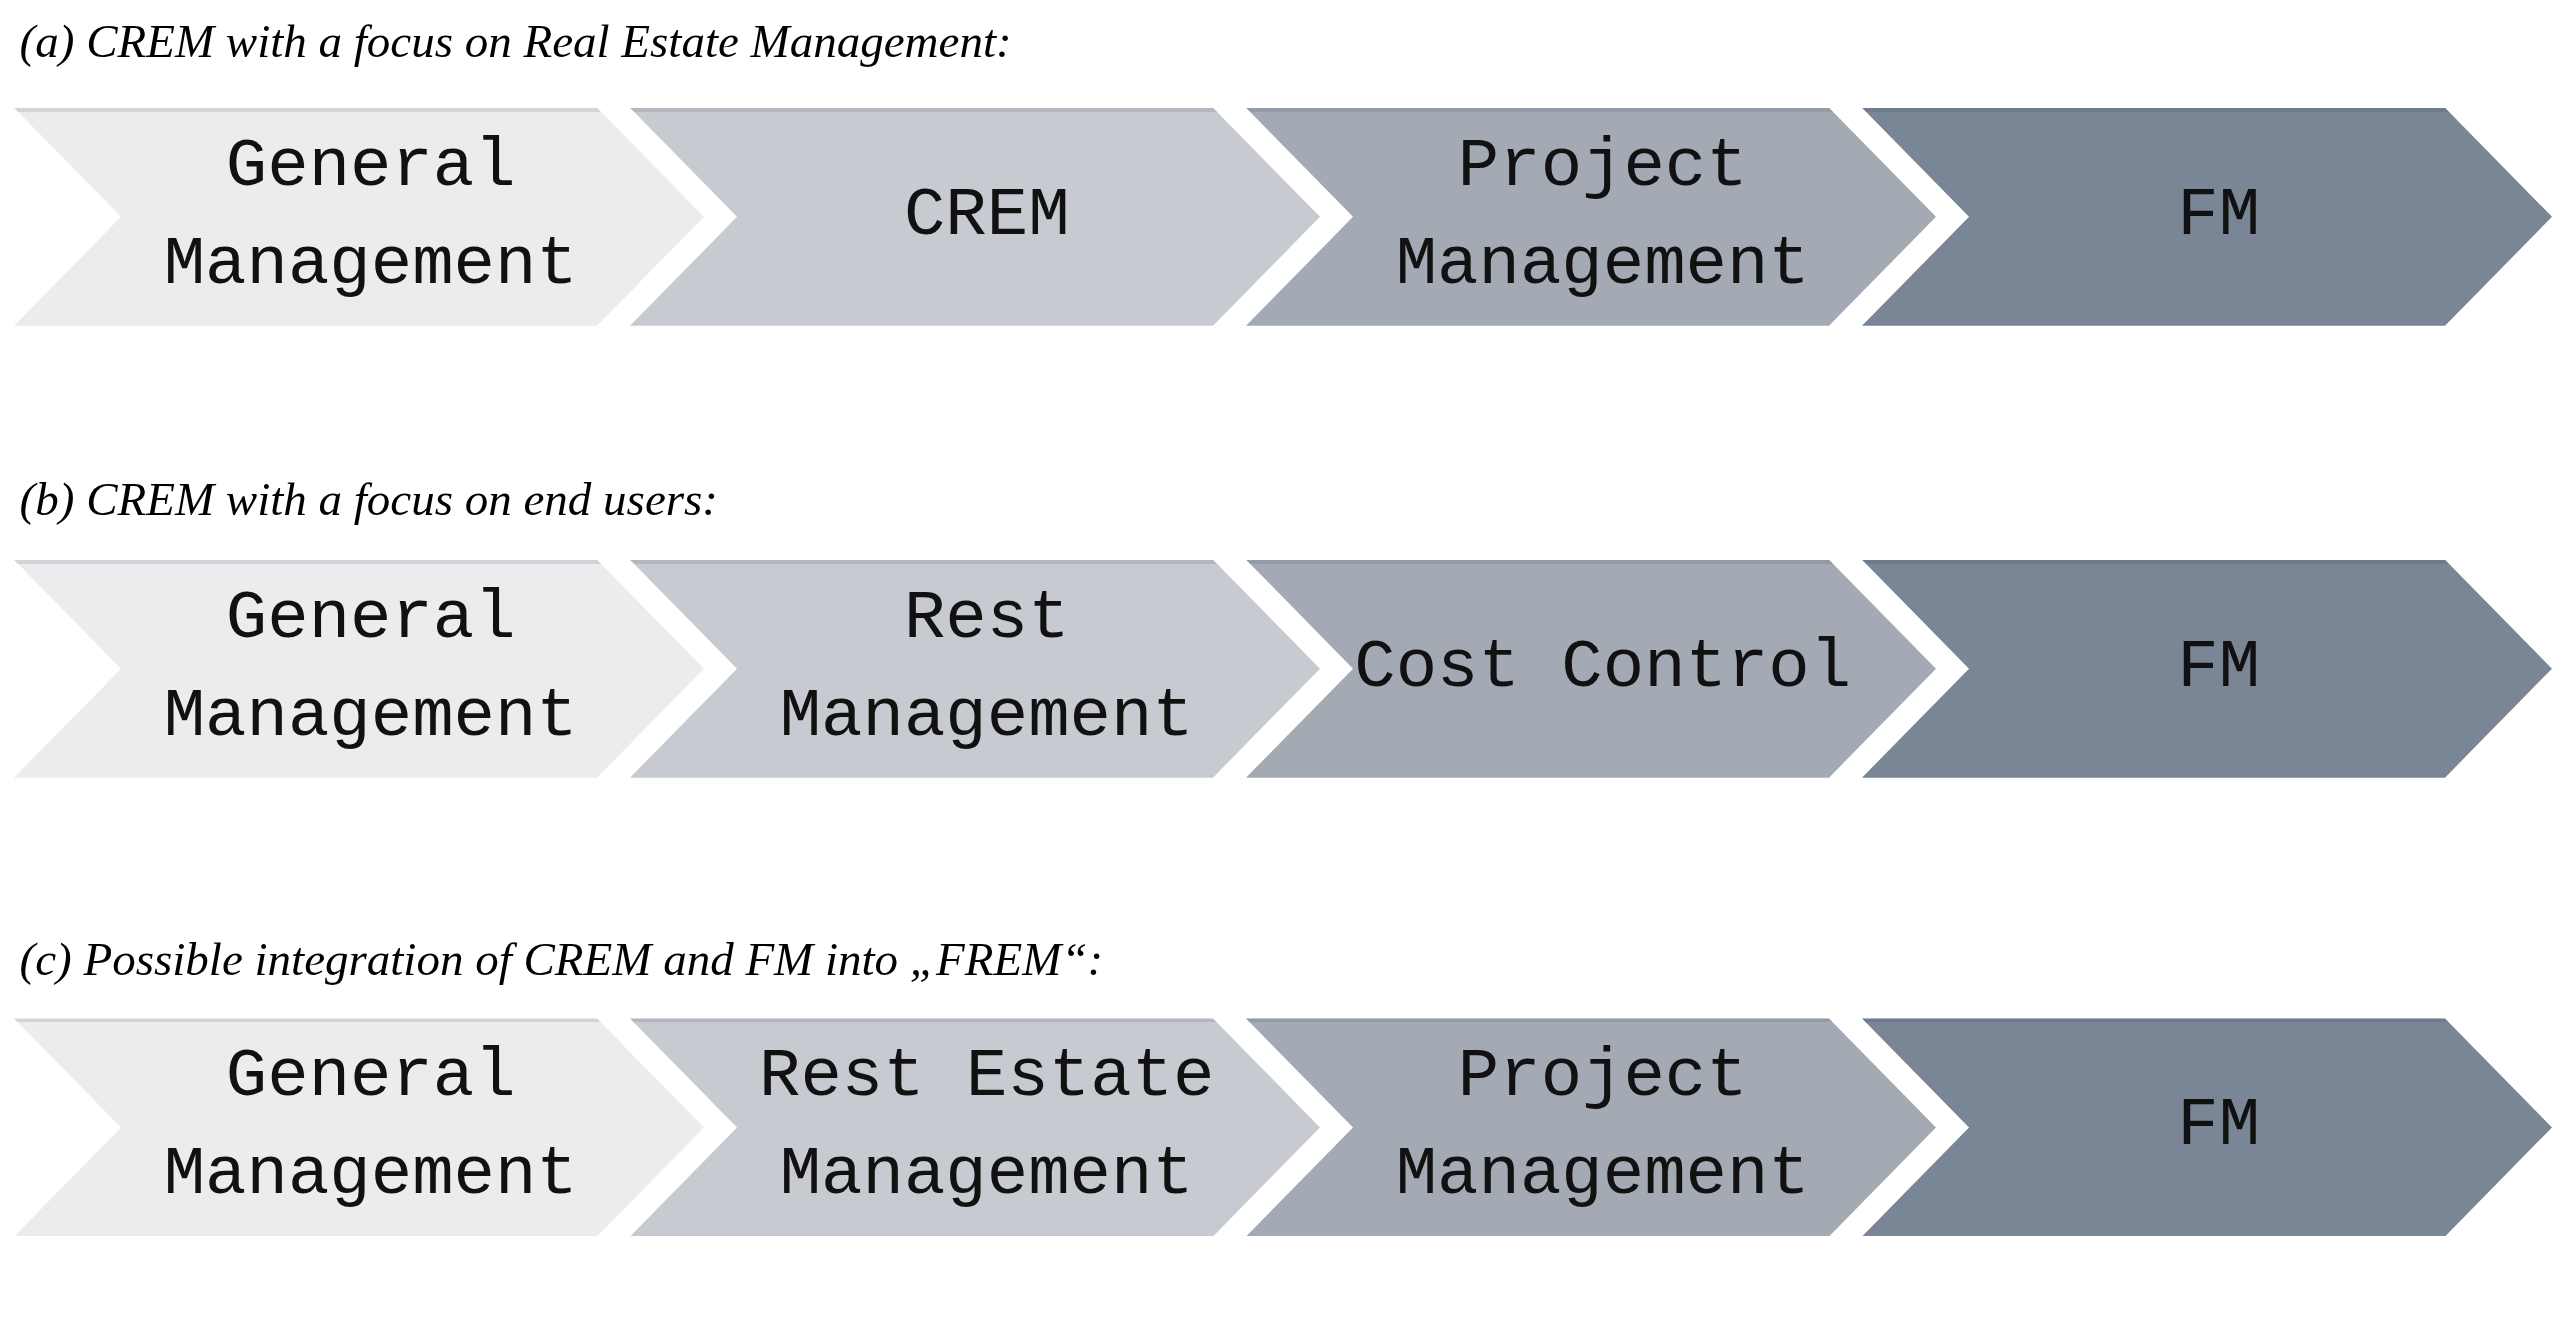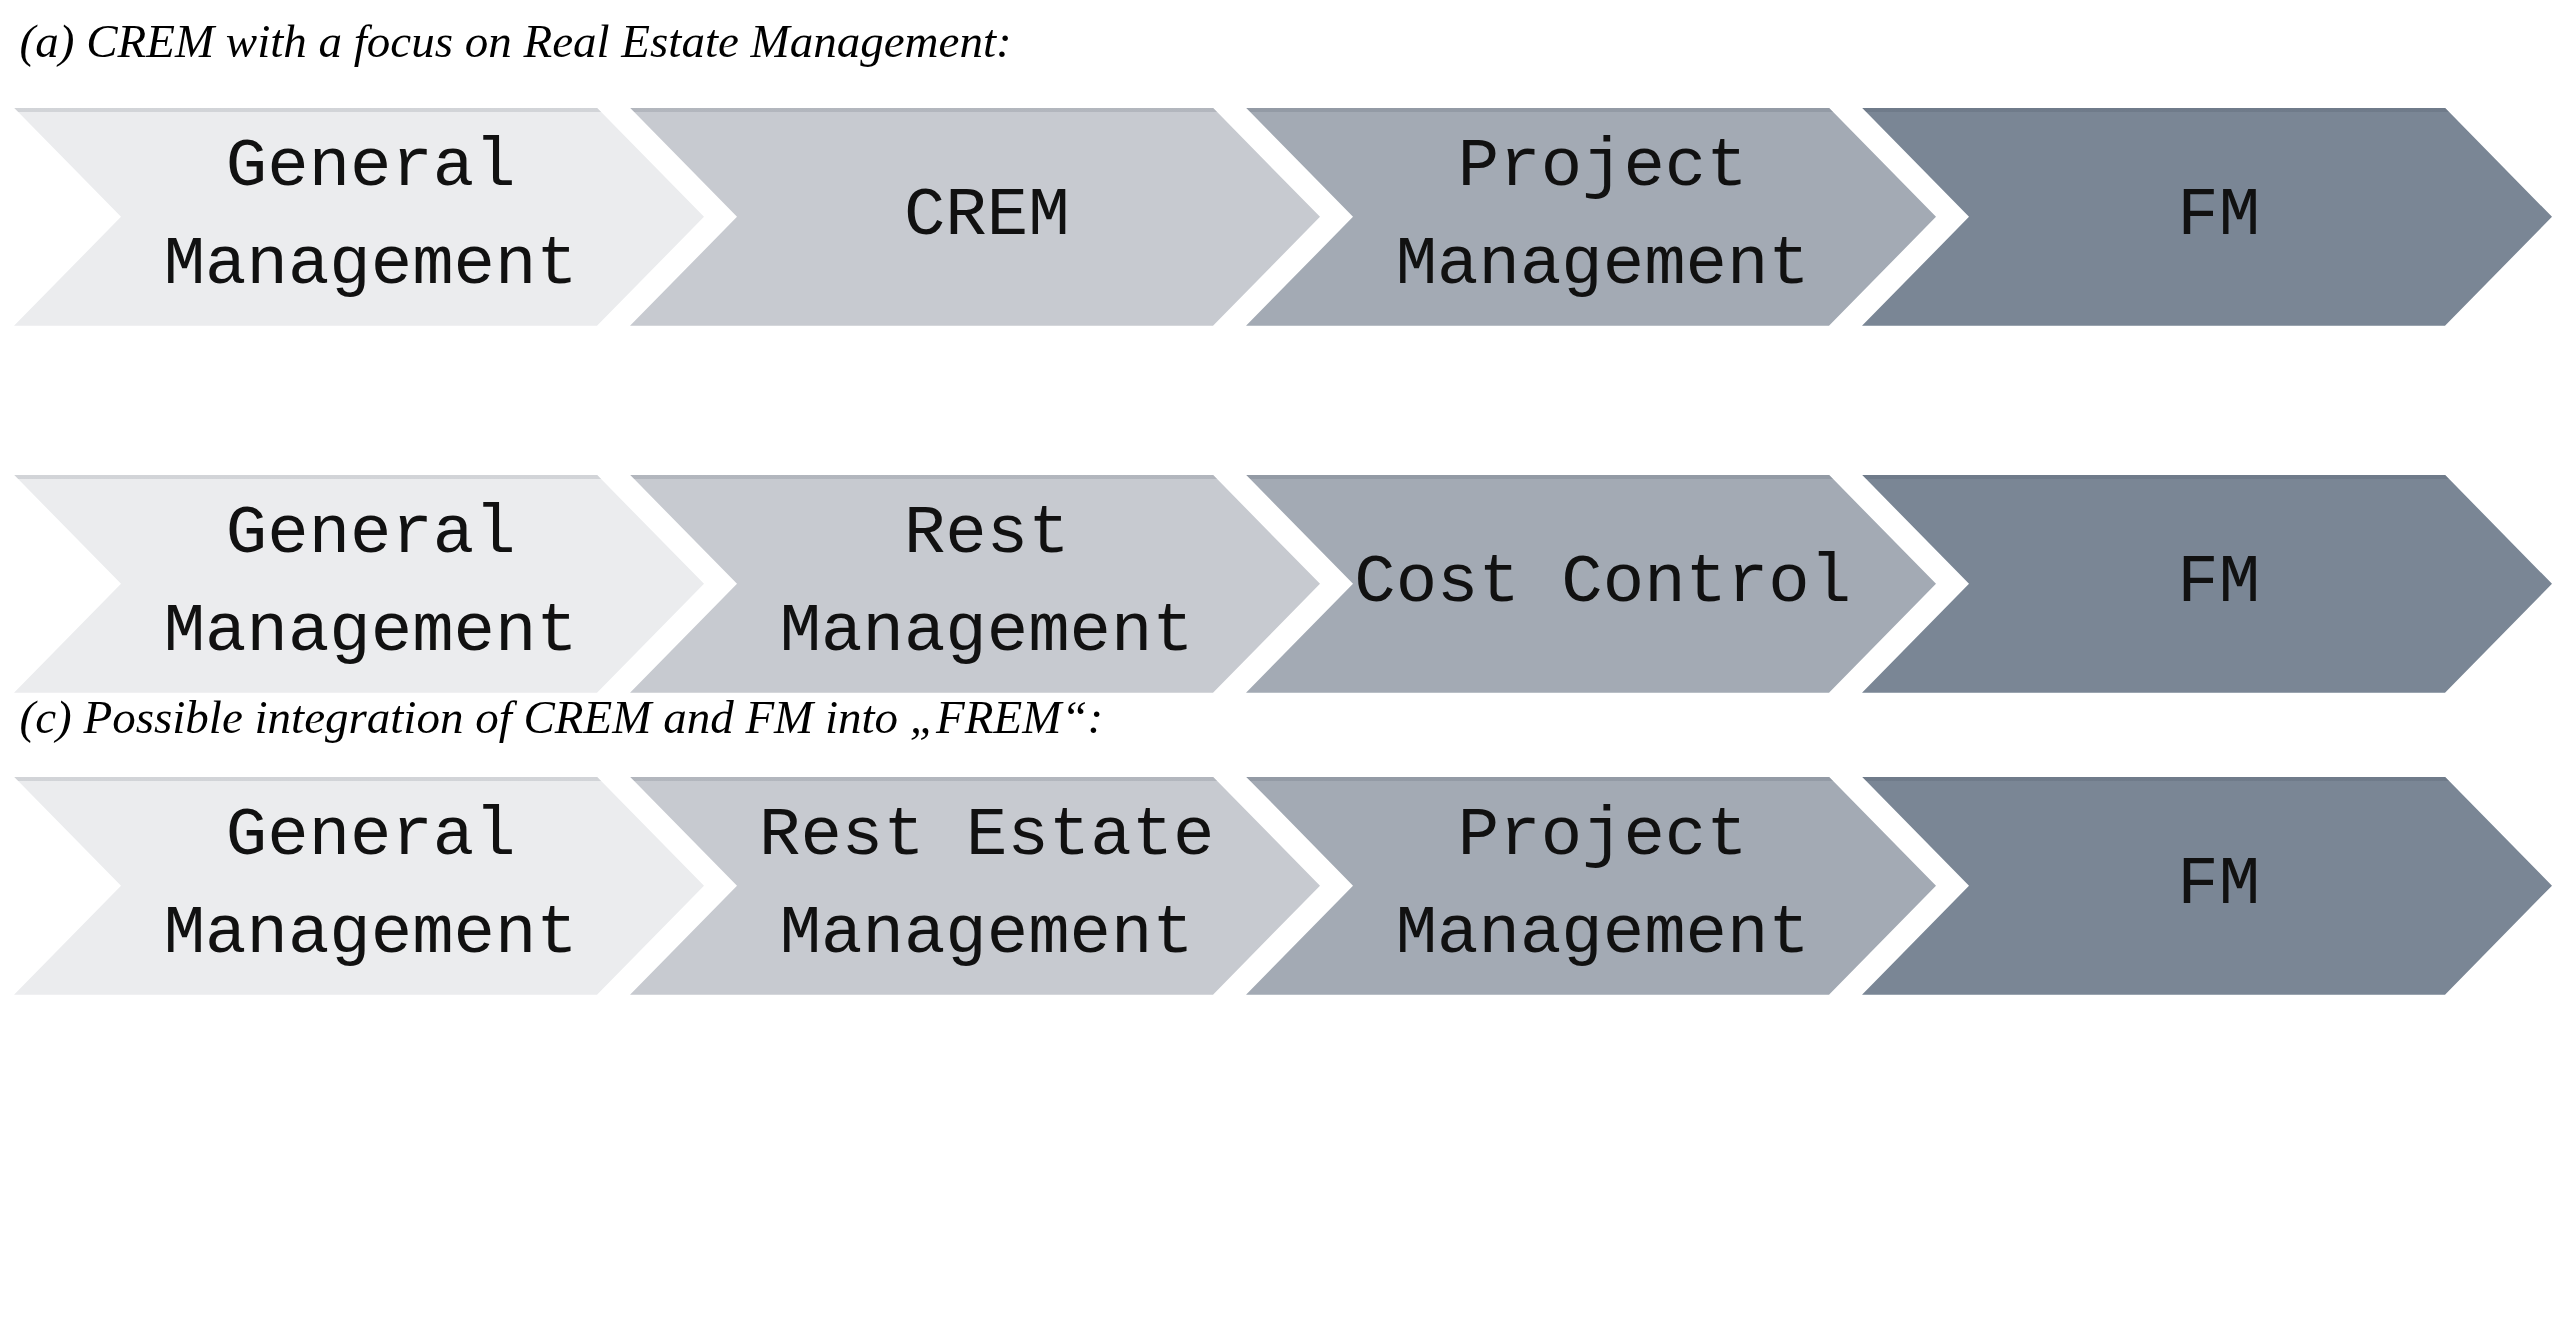--- a/index.html
+++ b/index.html
@@ -29,21 +29,21 @@
     font-style: italic;
   }
   .row {
     display: flex;
     margin-left: 14px;
     font-family: Liberation Mono, monospace;
   }
   .sec-a .row { margin-top: 41px; }
   .sec-b { margin-top: 149px; }
   .sec-b .row { margin-top: 35px; }
-  .sec-c { }
+  .sec-c { margin-top: 157px; }
   .sec-c .row { margin-top: 34px; }
 
   .arrow {
     flex: 0 0 auto;
     width: 690px;
     height: 218px;
     display: flex;
     align-items: center;
     justify-content: center;
     clip-path: polygon(
@@ -93,20 +93,21 @@
         <span class="arrow-label">Project
 Management</span>
       </div>
       <div class="arrow" style="background-color: rgb(122, 134, 149);">
         <span class="arrow-label">FM</span>
       </div>
     </div>
   </section>
 
   <section class="sec-b">
+    <div class="heading">(b) CREM with a focus on end users:</div>
     <div class="row">
       <div class="arrow" style="background-color: rgb(235, 236, 238);">
         <span class="arrow-label">General
 Management</span>
       </div>
       <div class="arrow" style="background-color: rgb(199, 202, 208);">
         <span class="arrow-label">Rest
 Management</span>
       </div>
       <div class="arrow" style="background-color: rgb(163, 170, 180);">

